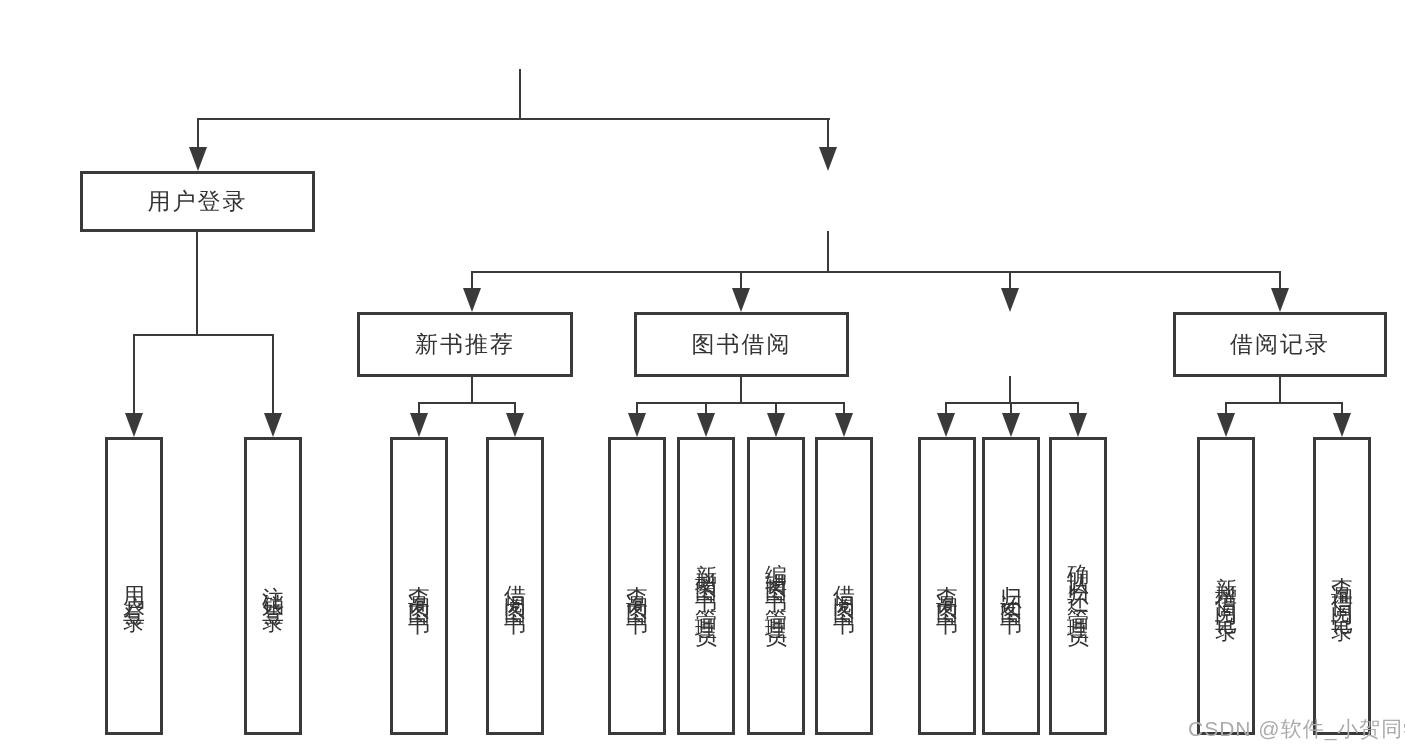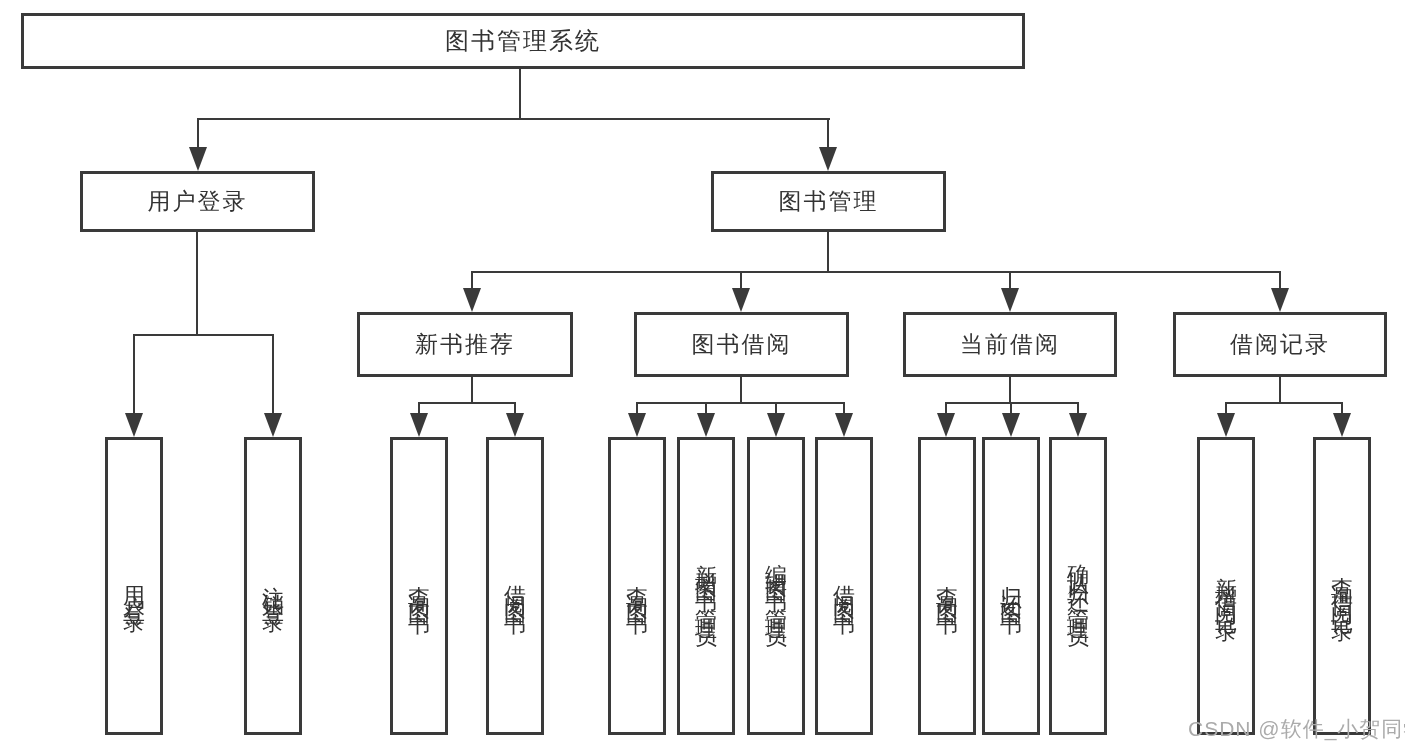--- a/index.html
+++ b/index.html
@@ -120,39 +120,30 @@
   <div class="vl" style="left:1077px;top:402px;height:13px"></div>
   <div class="ah" style="left:1069px;top:413px"></div>
 
   <div class="vl" style="left:1279px;top:376px;height:28px"></div>
   <div class="hl" style="left:1225px;top:402px;width:117px"></div>
   <div class="vl" style="left:1225px;top:402px;height:13px"></div>
   <div class="ah" style="left:1217px;top:413px"></div>
   <div class="vl" style="left:1341px;top:402px;height:13px"></div>
   <div class="ah" style="left:1333px;top:413px"></div>
 
-  <div class="box h root" style="left:21px;top:13px;width:1004px;height:56px">
-    <span>图书管理系统</span>
-  </div>
 
   <div class="box h" style="left:80px;top:171px;width:235px;height:61px">
     <span>用户登录</span>
-  </div>
-  <div class="box h" style="left:711px;top:171px;width:235px;height:61px">
-    <span>图书管理</span>
   </div>
 
   <div class="box h" style="left:357px;top:312px;width:216px;height:65px">
     <span>新书推荐</span>
   </div>
   <div class="box h" style="left:634px;top:312px;width:215px;height:65px">
     <span>图书借阅</span>
-  </div>
-  <div class="box h" style="left:903px;top:312px;width:214px;height:65px">
-    <span>当前借阅</span>
   </div>
   <div class="box h" style="left:1173px;top:312px;width:214px;height:65px">
     <span>借阅记录</span>
   </div>
 
   <div class="box v" style="left:105px;top:437px;width:58px;height:298px">
     <span>用户登录</span>
   </div>
   <div class="box v" style="left:244px;top:437px;width:58px;height:298px">
     <span>注销登录</span>

